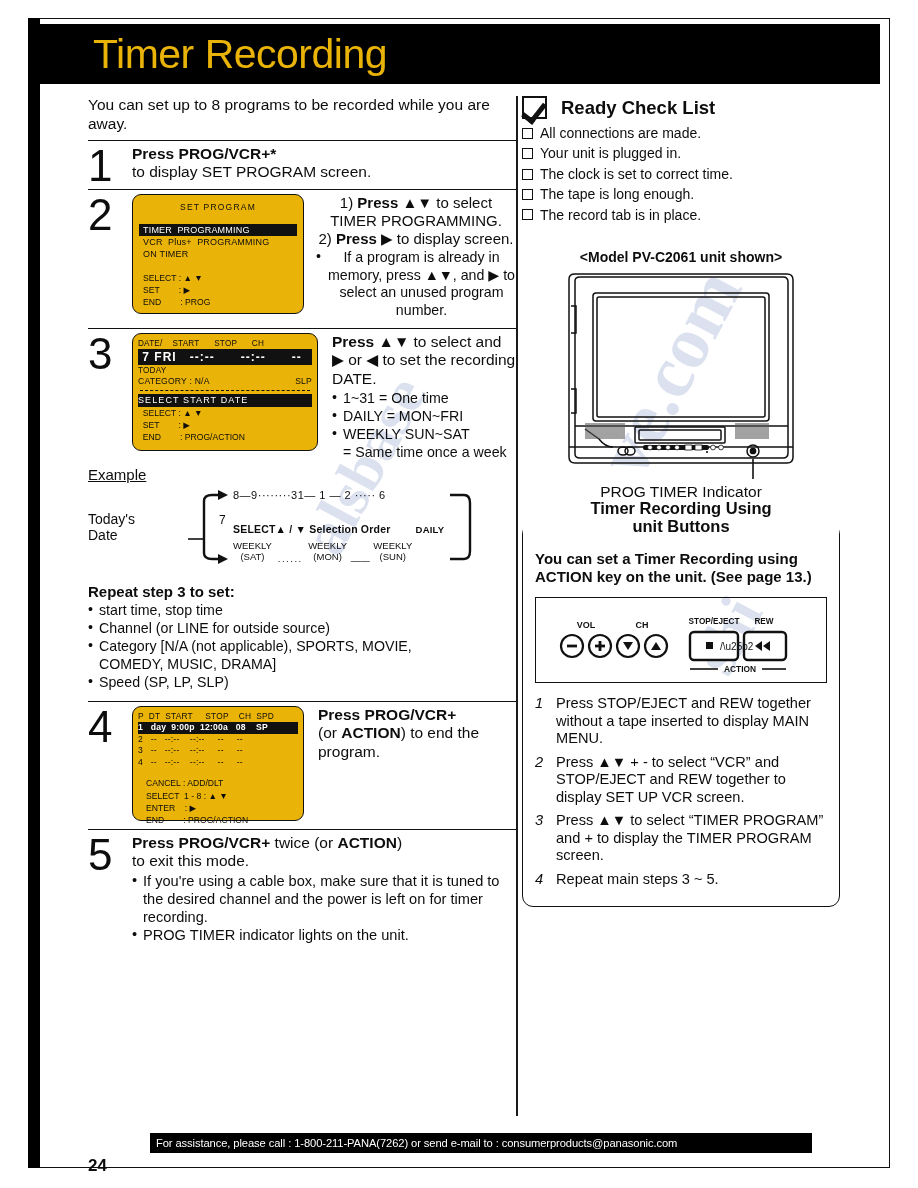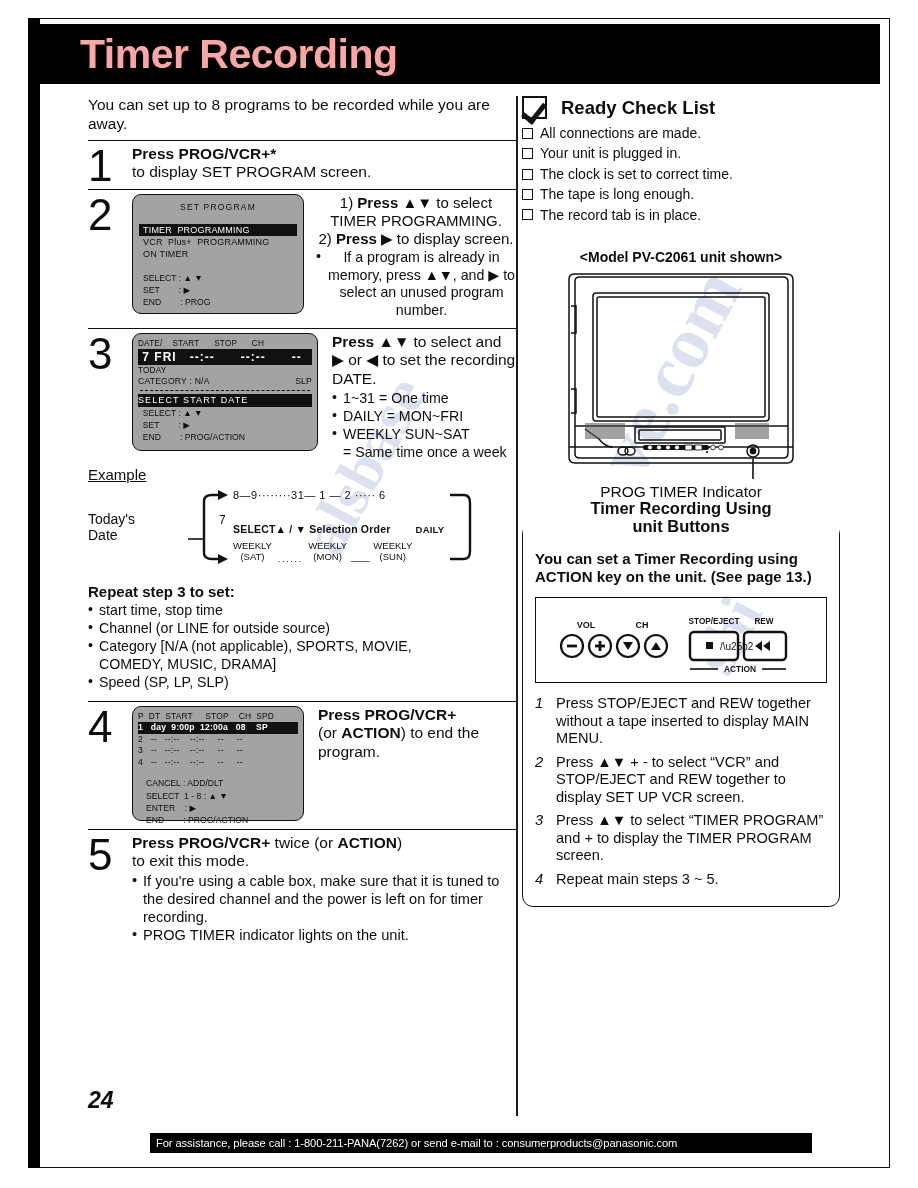--- a/index.html
+++ b/index.html
@@ -15,22 +15,22 @@
   
   .spine{position:absolute;left:28px;top:18px;width:12px;height:1150px;background:#000;}
   .page-frame{position:absolute;left:28px;top:18px;width:862px;height:1150px;border:1.5px solid #111;box-sizing:border-box;}
 
   
   .title-banner{
     position:absolute;left:38px;top:24px;width:842px;height:60px;background:#000;
     display:flex;align-items:center;
   }
   .title-banner .title-text{
-    color:#fca5a5;font-size:41px;font-weight:bold;letter-spacing:-0.5px;
-    margin-left:42px;font-family:"Liberation Sans","DejaVu Sans",sans-serif;
+    color:#eab308;font-size:41px;font-weight:normal;letter-spacing:-0.5px;
+    margin-left:55px;font-family:"Liberation Sans","DejaVu Sans",sans-serif;
     line-height:1;
   }
 
   
   .col-left{position:absolute;left:88px;top:96px;width:428px;}
   .col-right{position:absolute;left:522px;top:96px;width:318px;}
 
   .vdiv{position:absolute;left:516px;top:96px;width:1.5px;height:1020px;background:#1a1a1a;}
 
   .intro{font-size:15.5px;line-height:1.22;margin:0 0 6px 0;}
@@ -41,21 +41,21 @@
   .stepnum{
     font-size:44px;line-height:0.85;font-weight:400;width:38px;flex:none;
     font-family:"Liberation Sans","DejaVu Sans",sans-serif;
     padding-top:2px;
   }
   .stepbody{flex:1;font-size:15.5px;line-height:1.2;}
   b,strong{font-weight:bold;}
 
   
   .osd{
-    border:1.6px solid #111;border-radius:9px;background:#a3a3a3;
+    border:1.6px solid #111;border-radius:9px;background:#eab308;
     font-family:"Liberation Sans","DejaVu Sans",sans-serif;
     box-sizing:border-box;
   }
   .osd .osd-title{text-align:center;font-size:8.5px;letter-spacing:1.2px;margin:7px 0 12px 0;}
   .osd-row{font-size:9px;letter-spacing:0.2px;line-height:1.35;white-space:pre;}
   .inv{background:#111;color:#fff;display:block;}
   .osd-keys{font-size:8.6px;line-height:1.42;white-space:pre;}
   .dashline{border-top:1.4px dashed #111;margin:3px 2px;}
 
   
@@ -103,21 +103,21 @@
     font-size:16.5px;font-weight:bold;line-height:1.08;background:#fff;
     padding:0 6px;
   }
   .callout-lead{font-size:15px;font-weight:bold;line-height:1.21;margin:10px 0 11px 0;}
   .panel{border:1.6px solid #111;height:84px;position:relative;margin-bottom:12px;}
   .numlist{margin:0;padding:0;list-style:none;font-size:14.6px;line-height:1.2;}
   .numlist li{display:flex;gap:6px;margin-bottom:6px;}
   .numlist .n{flex:none;width:15px;font-style:italic;}
 
   
-  .pageno{position:absolute;left:88px;top:1087px;font-size:23px;font-weight:bold;font-style:italic;}
+  .pageno{position:absolute;left:88px;top:1156px;font-size:17px;font-weight:bold;}
   .footbar{
     position:absolute;left:150px;top:1133px;width:662px;height:20px;background:#000;color:#fff;
     font-size:11.2px;display:flex;align-items:center;padding-left:6px;box-sizing:border-box;
     white-space:nowrap;letter-spacing:-0.1px;
   }
 
   .wm{position:absolute;pointer-events:none;color:#b9c4de;opacity:.5;font-size:74px;
       font-family:"Liberation Serif",serif;transform:rotate(-62deg);font-weight:bold;}
 </style>
 </head>

